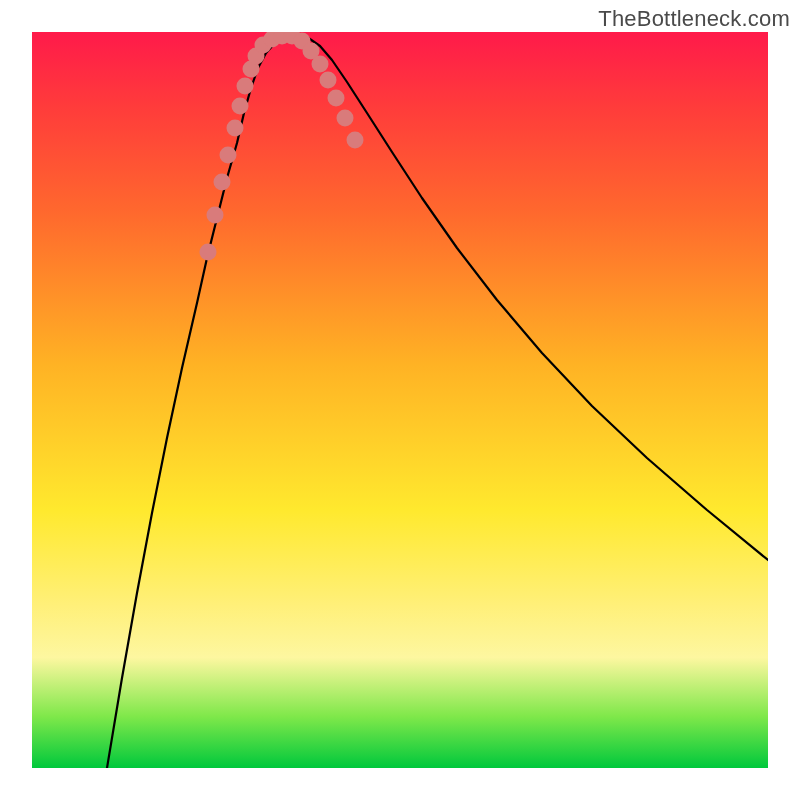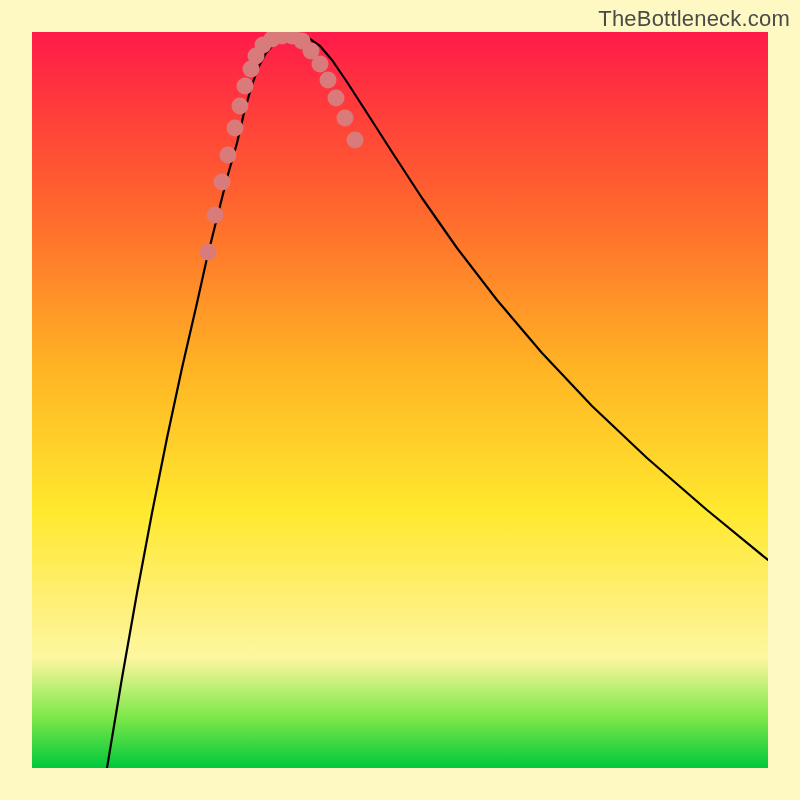--- a/index.html
+++ b/index.html
@@ -10,21 +10,21 @@
     background: #000;
     font-family: Arial, Helvetica, sans-serif;
     overflow: hidden;
   }
   .frame {
     position: absolute;
     top: 0;
     left: 0;
     width: 800px;
     height: 800px;
-    background: #fef9c3;
+    background: #ffffff;
   }
   .plot {
     position: absolute;
     top: 32px;
     left: 32px;
     width: 736px;
     height: 736px;
     background: linear-gradient(to bottom,
       #ff1a4a 0%,
       #ff3b3b 10%,

